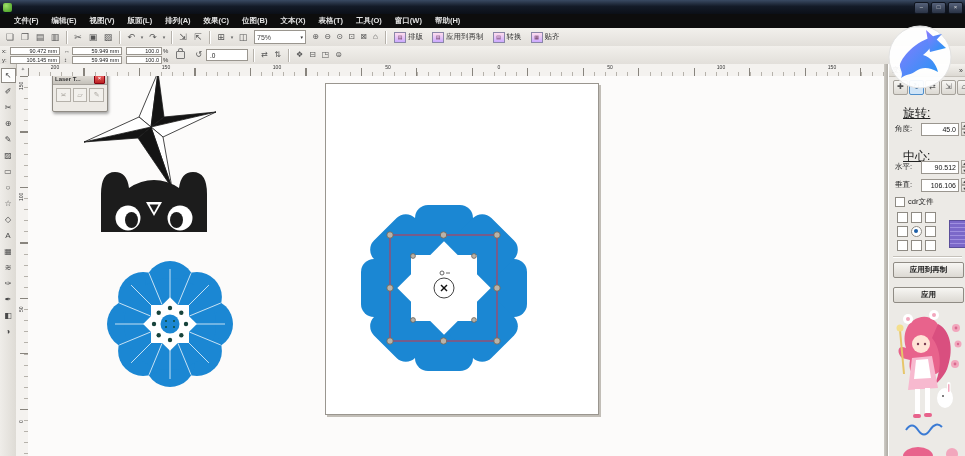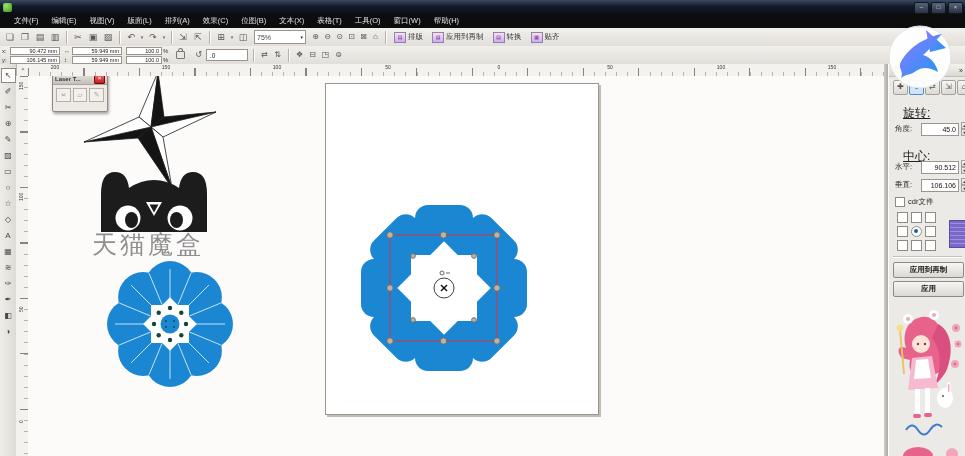--- a/index.html
+++ b/index.html
@@ -12,21 +12,21 @@
     background:linear-gradient(180deg,#3a4a63 0%,#141b28 45%,#0b0f17 100%);
     display:flex;align-items:center;color:#e8e8e8;font-size:7.5px;}
   #app-icon{width:9px;height:9px;margin:0 4px 0 3px;border-radius:2px;
     background:radial-gradient(circle at 35% 30%,#9fe06a,#3f9a1d);}
   .win-btns{position:absolute;right:2px;top:2px;display:flex;gap:2px;}
   .win-btn{width:13px;height:10px;font-size:6px;line-height:9px;text-align:center;
     color:#ddd;background:linear-gradient(180deg,#56627a,#2a3345);border:1px solid #10151f;border-radius:2px;}
   
   #menubar{left:0;top:14px;width:965px;height:14px;background:#0d0d0d;
     display:flex;align-items:center;gap:13px;padding-left:14px;color:#e3e3e3;font-size:7.5px;}
-  #menubar .mi{cursor:default;}
+  #menubar .mi{cursor:default;font-weight:bold;}
   
   .bar{background:linear-gradient(180deg,#f2f0ec,#e2dfda);border-bottom:1px solid #b9b5ae;
     display:flex;align-items:center;color:#444;}
   #toolbar1{left:0;top:28px;width:965px;height:18px;padding-left:3px;gap:1px;}
   #toolbar2{left:0;top:46px;width:965px;height:18px;padding-left:2px;gap:2px;font-size:6px;}
   .ico{width:14px;height:14px;font-size:9px;line-height:14px;text-align:center;color:#555;}
   .ico.sm{width:11px;font-size:8px;}
   .sep{width:1px;height:13px;background:#b5b1aa;margin:0 3px;box-shadow:1px 0 0 #fff;}
   .drop{font-size:5px;color:#666;width:6px;text-align:center;}
   #zoom-combo{width:46px;height:12px;background:#fff;border:1px solid #9a968f;
@@ -295,21 +295,20 @@
   <svg style="position:absolute;left:67px;top:92px" width="118" height="64" viewBox="0 0 118 64">
     <path d="M6,64 L6,26 Q6,4 20,4 Q32,4 34,20 Q46,12 59,12 Q72,12 84,20 Q86,4 98,4 Q112,4 112,26 L112,64 Z" fill="#1c1c1c"></path>
     <circle cx="33" cy="50" r="12.5" fill="#ffffff"></circle>
     <circle cx="85" cy="50" r="12.5" fill="#ffffff"></circle>
     <ellipse cx="36.5" cy="52" rx="6.5" ry="8" fill="#1c1c1c"></ellipse>
     <ellipse cx="81.5" cy="52" rx="6.5" ry="8" fill="#1c1c1c"></ellipse>
     <polygon points="51,34 67,34 59,48" fill="#ffffff"></polygon>
     <polygon points="54.5,36.5 63.5,36.5 59,44.5" fill="#1c1c1c"></polygon>
   </svg>
 
-  <div id="tmall-text">天猫魔盒</div>
 
   <svg style="position:absolute;left:75px;top:184px" width="135" height="130" viewBox="0 0 135 130">
     <g fill="#1b87d3">
       <circle cx="105" cy="64" r="25"></circle>
         <circle cx="93.9" cy="90.9" r="25"></circle>
       <circle cx="67" cy="102" r="25"></circle>
         <circle cx="40.1" cy="90.9" r="25"></circle>
       <circle cx="29" cy="64" r="25"></circle>
         <circle cx="40.1" cy="37.1" r="25"></circle>
       <circle cx="67" cy="26" r="25"></circle>
@@ -459,21 +458,21 @@
     <span class="acell"></span>
     <span class="acell radio"></span>
     <span class="acell"></span>
     <span class="acell"></span>
     <span class="acell"></span>
     <span class="acell"></span>
   </div>
   <div id="palette-chip"></div>
   <div id="dk-sep"></div>
   <div class="dk-btn" style="top:198px">应用到再制</div>
-  <div class="dk-btn" style="top:217px">应用</div>
+  <div class="dk-btn" style="top:223px">应用</div>
 </div>
 
 <svg id="bird" class="abs" viewBox="0 0 68 66">
   <defs>
     <linearGradient id="bg1" x1="0" y1="0" x2="1" y2="1">
       <stop offset="0" stop-color="#8a7bff"></stop>
         <stop offset="1" stop-color="#2196f3"></stop>
     </linearGradient>
   </defs>
   <circle cx="34" cy="33" r="31" fill="rgba(255,255,255,0.94)" stroke="#e2e2e2"></circle>

